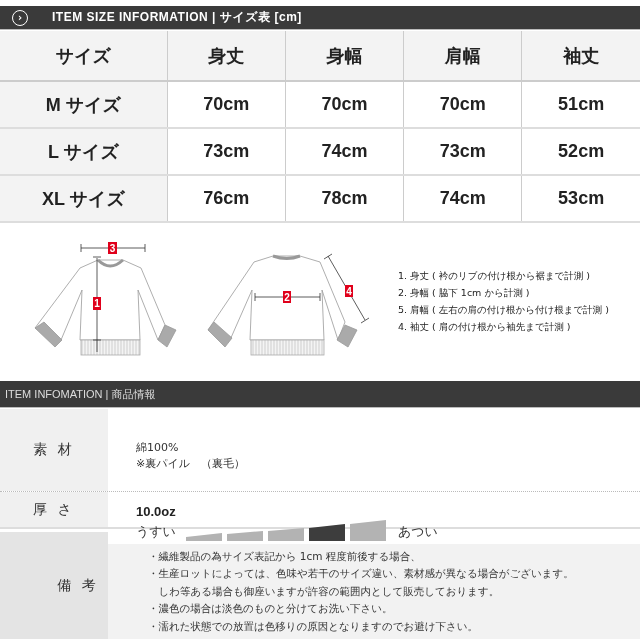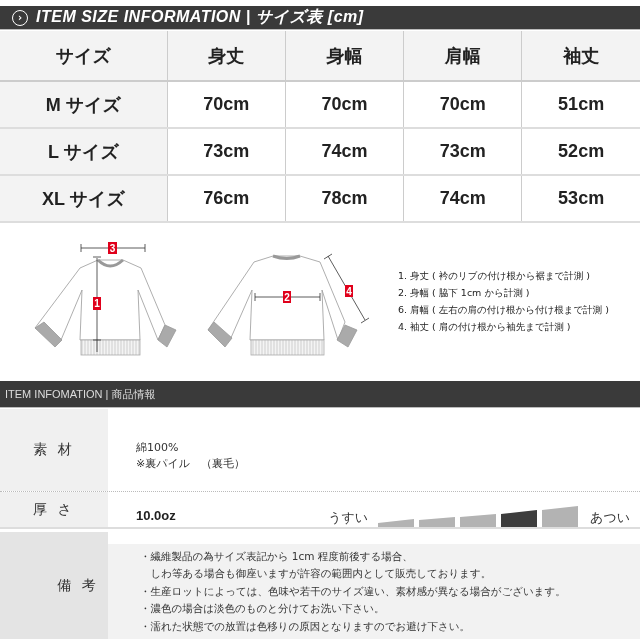--- a/index.html
+++ b/index.html
@@ -5,21 +5,21 @@
     * { box-sizing: border-box; margin: 0; padding: 0; }
     html, body { width: 640px; height: 640px; background: #fff; overflow: hidden; }
     body { font-family: "DejaVu Sans", "Liberation Sans", sans-serif; color: #333; position: relative; }
 
     .section-bar {
       position: absolute; left: 0; width: 640px; background: #3a3a3a;
       color: #fff; display: flex; align-items: center;
       border-bottom: 1px solid #bbb;
     }
     .bar1 { top: 6px; height: 24px; padding-left: 12px; }
-    .bar1 .title { font-family: "Liberation Sans", sans-serif; font-weight: bold; font-size: 16px; letter-spacing: 0.5px; margin-left: 8px; font-style: italic; }
+    .bar1 .title { font-family: "Liberation Sans", sans-serif; font-weight: bold; font-size: 12px; letter-spacing: 0.5px; margin-left: 24px; }
     .circle-icon {
       width: 16px; height: 16px; border: 1.5px solid #fff; border-radius: 50%;
       display: flex; align-items: center; justify-content: center;
       font-size: 10px; font-weight: bold; line-height: 1;
     }
     .bar2 { top: 381px; height: 27px; padding-left: 5px; }
     .bar2 .title { font-family: "Liberation Sans", sans-serif; font-size: 11px; color: #ddd; }
 
     
     .size-table { position: absolute; top: 31px; left: 0; width: 640px; border-collapse: collapse; }
@@ -42,24 +42,24 @@
     .info { position: absolute; left: 0; top: 409px; width: 640px; }
     .info-row { display: flex; width: 640px; }
     .info-label {
       width: 108px; background: #f0f0f0; display: flex; align-items: center; justify-content: center;
       font-size: 14px; color: #333; letter-spacing: 3px;
     }
     .info-value { flex: 1; padding-left: 28px; display: flex; flex-direction: column; justify-content: center; font-size: 11px; color: #333; margin-top: 12px; }
     .row-material { height: 82px; }
     .row-material .info-value { line-height: 16px; }
     .row-thickness { height: 38px; border-top: 1px dotted #bbb; border-bottom: 2px solid #ddd; }
-    .row-thickness .info-value { flex-direction: row; align-items: center; justify-content: space-between; padding-right: 10px; }
+    .row-thickness .info-value { flex-direction: column; justify-content: space-between; padding-right: 10px; }
     .row-notes { height: 107px; margin-top: 3px; }
     .row-notes .info-label { background: #e4e4e4; padding-left: 48px; }
-    .row-notes .info-value { background: #f2f2f2; padding-left: 32px; font-size: 10.5px; line-height: 17.5px; color: #333; }
+    .row-notes .info-value { background: #f2f2f2; padding-left: 40px; font-size: 10.5px; line-height: 17.5px; color: #333; }
     .weight { font-family: "Liberation Sans", sans-serif; font-weight: bold; font-size: 13px; color: #222; }
     .gauge { display: flex; align-items: flex-end; gap: 0; }
     .gauge-label { font-size: 13px; color: #333; }
     .gauge-bars { display: flex; align-items: flex-end; gap: 5px; margin: 0 12px 0 10px; }
   </style>
 </head>
 <body>
 
 <div class="section-bar bar1">
   <span class="circle-icon">›</span>
@@ -144,21 +144,21 @@
   </g>
   <rect x="283" y="291" width="8" height="12" fill="#e0001b"></rect>
   <text x="287" y="301" font-size="10" fill="#fff" text-anchor="middle" font-family="Liberation Sans, sans-serif" font-weight="bold">2</text>
   <rect x="345" y="285" width="8" height="12" fill="#e0001b"></rect>
   <text x="349" y="295" font-size="10" fill="#fff" text-anchor="middle" font-family="Liberation Sans, sans-serif" font-weight="bold">4</text>
 </svg>
 
 <div class="legend">
   <div>1. 身丈 ( 衿のリブの付け根から裾まで計測 )</div>
   <div>2. 身幅 ( 脇下 1cm から計測 )</div>
-  <div>6. 肩幅 ( 左右の肩の付け根から付け根まで計測 )</div>
+  <div>5. 肩幅 ( 左右の肩の付け根から付け根まで計測 )</div>
   <div>4. 袖丈 ( 肩の付け根から袖先まで計測 )</div>
 </div>
 
 <div class="section-bar bar2">
   <span class="title">ITEM INFOMATION | 商品情報</span>
 </div>
 
 <div class="info">
   <div class="info-row row-material">
     <div class="info-label">素 材</div>
@@ -183,19 +183,19 @@
           </svg>
         </div>
         <span class="gauge-label">あつい</span>
       </div>
     </div>
   </div>
   <div class="info-row row-notes">
     <div class="info-label">備 考</div>
     <div class="info-value">
       <div>・繊維製品の為サイズ表記から 1cm 程度前後する場合、</div>
+      <div>・生産ロットによっては、色味や若干のサイズ違い、素材感が異なる場合がございます。</div>
       <div>　しわ等ある場合も御座いますが許容の範囲内として販売しております。</div>
-      <div>・生産ロットによっては、色味や若干のサイズ違い、素材感が異なる場合がございます。</div>
       <div>・濃色の場合は淡色のものと分けてお洗い下さい。</div>
       <div>・濡れた状態での放置は色移りの原因となりますのでお避け下さい。</div>
     </div>
   </div>
 </div>
 
 </body></html>

